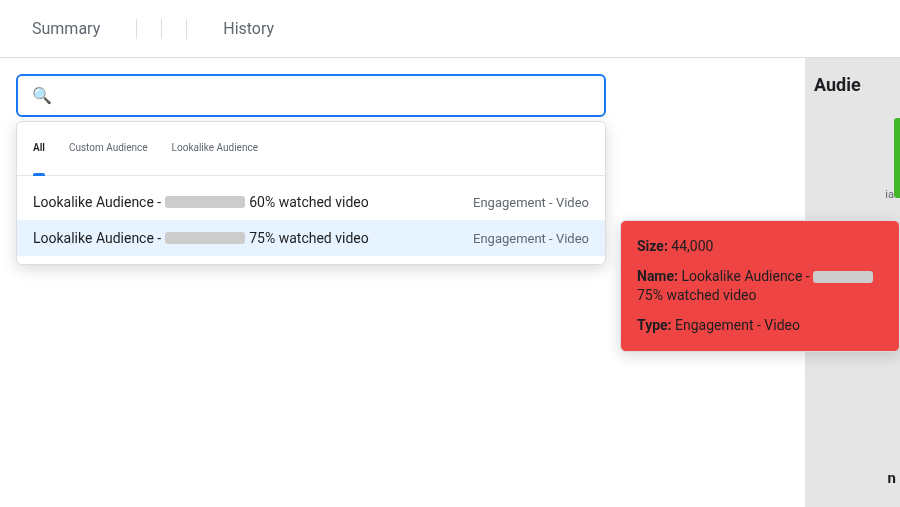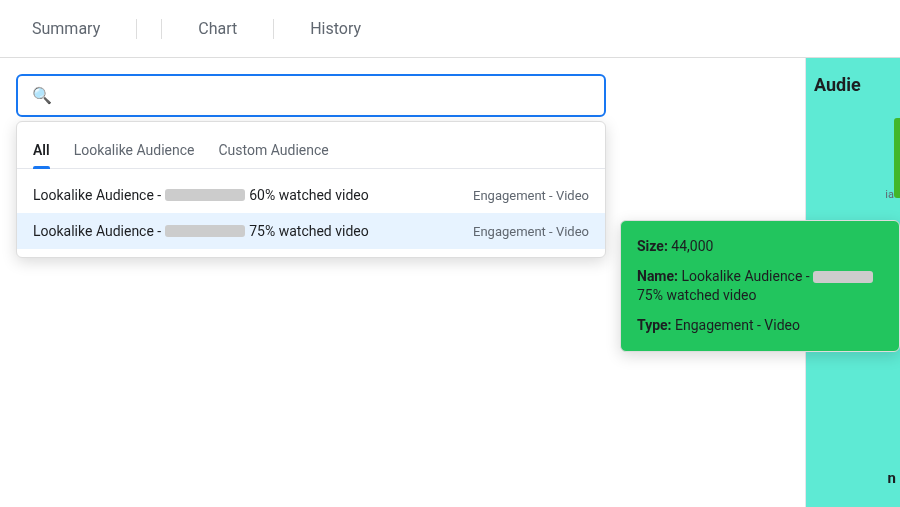--- a/index.html
+++ b/index.html
@@ -102,22 +102,22 @@
 
     
     .filter-tabs {
       display: flex;
       align-items: center;
       padding: 12px 16px 0;
       gap: 24px;
       border-bottom: 1px solid #e4e6eb;
     }
     .filter-tab {
-      padding: 8px 0 10px;
-      font-size: 14px;
+      padding: 8px 0 22px;
+      font-size: 10px;
       color: #606770;
       cursor: pointer;
       position: relative;
       white-space: nowrap;
     }
     .filter-tab.active {
       color: #1c1e21;
       font-weight: 600;
     }
     .filter-tab.active::after {
@@ -165,21 +165,21 @@
       color: #606770;
       flex-shrink: 0;
     }
 
     
     .info-panel {
       position: absolute;
       right: 0;
       top: 220px;
       width: 280px;
-      background: #22c55e;
+      background: #ef4444;
       border: 1px solid #ddd;
       border-radius: 6px;
       box-shadow: 0 4px 15px rgba(0,0,0,0.15);
       padding: 16px;
       z-index: 100;
     }
     .info-row {
       margin-bottom: 10px;
       font-size: 14px;
       line-height: 1.4;
@@ -195,60 +195,59 @@
       color: #1c1e21;
     }
 
     
     .right-side {
       position: absolute;
       right: 0;
       top: 58px;
       width: 95px;
       height: calc(507px - 58px);
-      background: #5eead4;
+      background: #e5e5e5;
       border-left: 1px solid #e4e6eb;
       overflow: hidden;
     }
     .right-side-content {
       padding: 16px 8px;
     }
     .right-side-title {
       font-size: 18px;
       font-weight: 700;
       color: #1c1e21;
       white-space: nowrap;
     }
   </style>
 </head>
 <body>
 
 <nav class="top-nav">
   <span class="nav-tab">Summary</span>
   <div class="nav-separator"></div>
   <div class="nav-separator"></div>
-  <span class="nav-tab">Chart</span>
   <div class="nav-separator"></div>
   <span class="nav-tab">History</span>
 </nav>
 
 <div class="main-content">
 
   <div class="left-panel">
 
     <div class="search-container">
       <span class="search-icon">🔍</span>
     </div>
 
     <div class="dropdown-panel">
 
       <div class="filter-tabs">
         <span class="filter-tab active">All</span>
+        <span class="filter-tab">Custom Audience</span>
         <span class="filter-tab">Lookalike Audience</span>
-        <span class="filter-tab">Custom Audience</span>
       </div>
 
       <div class="audience-list">
 
         <div class="audience-row">
           <div class="audience-name">
             <span>Lookalike Audience -</span>
             <span class="blurred-text" style="width:80px;"></span>
             <span>60% watched video</span>
           </div>

